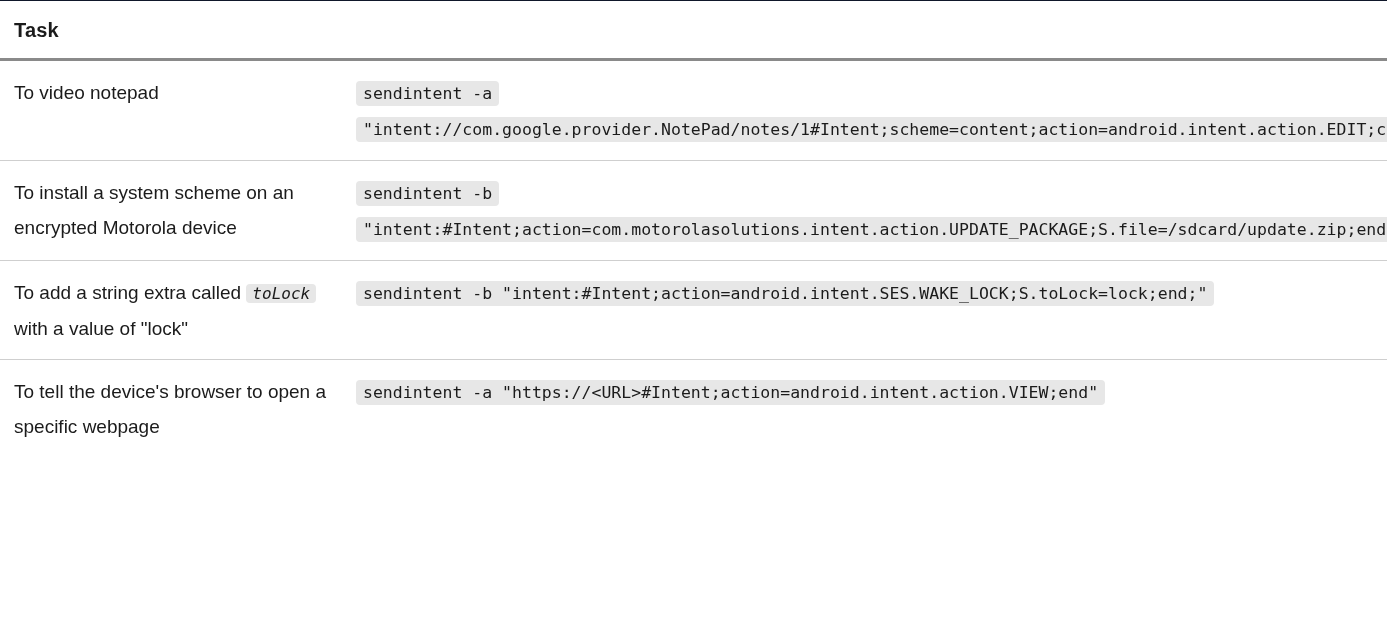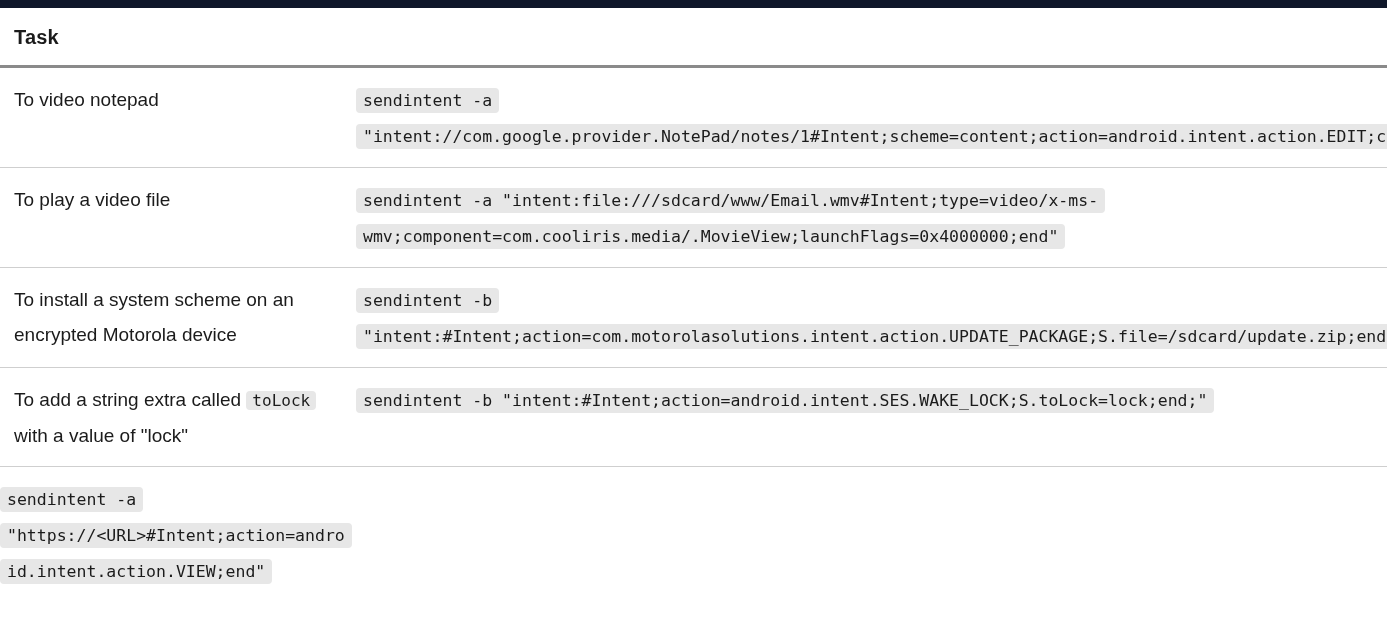--- a/index.html
+++ b/index.html
@@ -6,21 +6,21 @@
   html, body {
     margin: 0;
     padding: 0;
     background: #ffffff;
     width: 1387px;
     font-family: "Liberation Sans", sans-serif;
     color: #1b1b1b;
   }
   .doc-table {
     width: 1387px;
-    border-top: 8px solid #0f172a;
+    border-top: 1px solid #0f172a;
   }
   .thead {
     display: grid;
     grid-template-columns: 356px 1fr;
     border-bottom: 3px solid #8a8a8a;
   }
   .th {
     font-weight: bold;
     font-size: 20px;
     line-height: 24px;
@@ -58,57 +58,53 @@
     overflow-wrap: break-word;
     word-wrap: break-word;
   }
   .cell.cmd code.code {
     display: inline;
     line-height: 35px;
   }
   code.code.inline {
     font-size: 16px;
     padding: 0 6px;
+    font-style: italic;
   }
 </style>
 </head>
 <body>
 
 <div class="doc-table">
   <div class="thead">
     <div class="th">Task</div>
   </div>
   <div id="table-body">
   <div class="trow">
     <div class="cell task">To video notepad</div>
     <div class="cell cmd">
       <code class="code">sendintent -a "intent://com.google.provider.NotePad/notes/1#Intent;scheme=content;action=android.intent.action.EDIT;component=com.example.android.notepad/.NoteEditor;end"</code>
     </div>
   </div>
 
-  <div class="trow">
-    <div class="cell task">To play a video file</div>
-    <div class="cell cmd">
-      <code class="code">sendintent -a "intent:file:///sdcard/www/Email.wmv#Intent;type=video/x-ms-wmv;component=com.cooliris.media/.MovieView;launchFlags=0x4000000;end"</code>
-    </div>
-  </div>
 
   <div class="trow">
     <div class="cell task">To install a system scheme on an encrypted Motorola device</div>
     <div class="cell cmd">
       <code class="code">sendintent -b "intent:#Intent;action=com.motorolasolutions.intent.action.UPDATE_PACKAGE;S.file=/sdcard/update.zip;end"</code>
     </div>
   </div>
 
   <div class="trow">
     <div class="cell task">To add a string extra called <code class="code inline">toLock</code> with a value of "lock"</div>
     <div class="cell cmd">
       <code class="code">sendintent -b "intent:#Intent;action=android.intent.SES.WAKE_LOCK;S.toLock=lock;end;"</code>
     </div>
   </div>
 
   <div class="trow">
+    <div class="cell task">To tell the device's browser to open a specific webpage</div>
     <div class="cell cmd">
       <code class="code">sendintent -a "https://&lt;URL&gt;#Intent;action=android.intent.action.VIEW;end"</code>
     </div>
   </div>
 </div>
 </div>
 
 </body></html>

